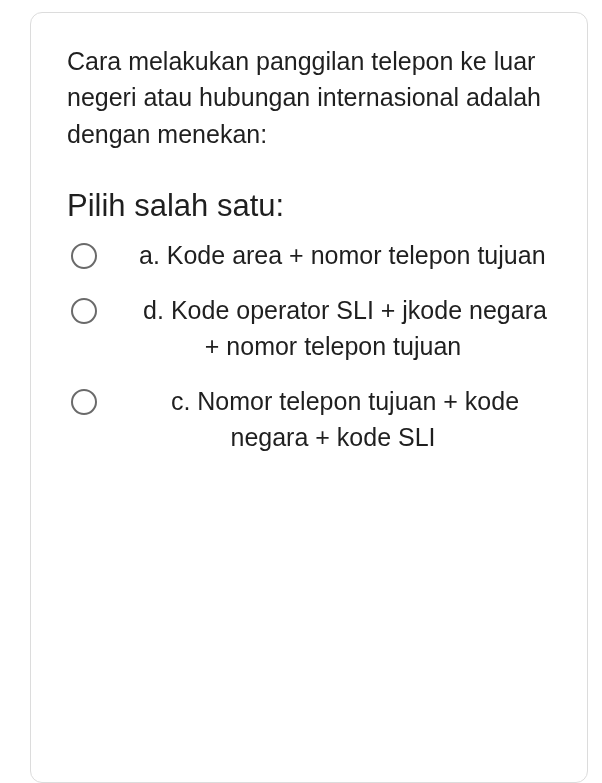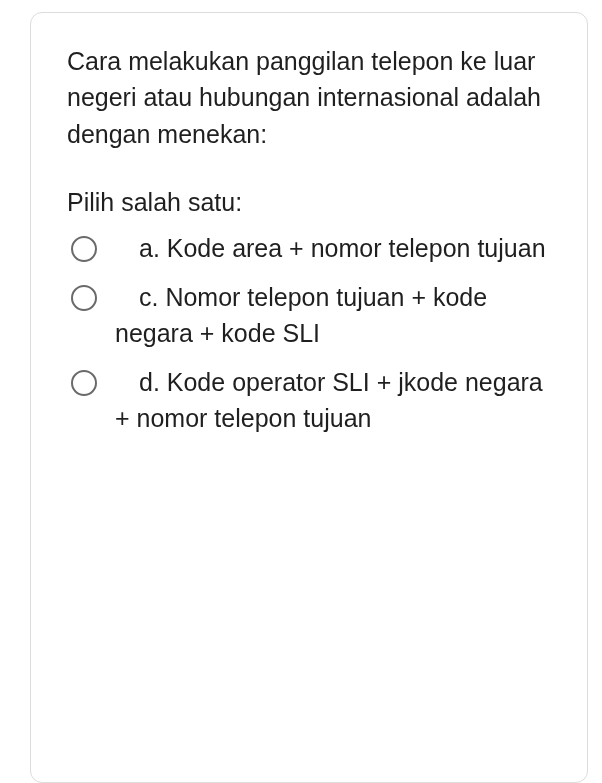--- a/index.html
+++ b/index.html
@@ -21,28 +21,29 @@
     background: #ffffff;
     height: 100%;
   }
   .question-text {
     font-size: 25px;
     line-height: 1.45;
     color: #1f1f1f;
     margin-bottom: 36px;
   }
   .instruction {
-    font-size: 25px;
+    font-size: 31px;
     color: #1f1f1f;
     margin-bottom: 14px;
   }
   .options {
     display: flex;
     flex-direction: column;
-    gap: 14px;
+    gap: 20px;
+    text-align: center;
   }
   .option {
     display: flex;
     align-items: flex-start;
     gap: 18px;
     padding-left: 4px;
   }
   .radio {
     width: 26px;
     height: 26px;
@@ -66,20 +67,20 @@
 <div class="card">
   <div class="question-text">Cara melakukan panggilan telepon ke luar negeri atau hubungan internasional adalah dengan menekan:</div>
   <div class="instruction">Pilih salah satu:</div>
   <div class="options">
     <div class="option">
       <div class="radio"></div>
       <div class="option-text">a. Kode area + nomor telepon tujuan</div>
     </div>
     <div class="option">
       <div class="radio"></div>
-      <div class="option-text">c. Nomor telepon tujuan + kode negara + kode SLI</div>
+      <div class="option-text">d. Kode operator SLI + jkode negara + nomor telepon tujuan</div>
     </div>
     <div class="option">
       <div class="radio"></div>
-      <div class="option-text">d. Kode operator SLI + jkode negara + nomor telepon tujuan</div>
+      <div class="option-text">c. Nomor telepon tujuan + kode negara + kode SLI</div>
     </div>
   </div>
 </div>
 
 </body></html>

